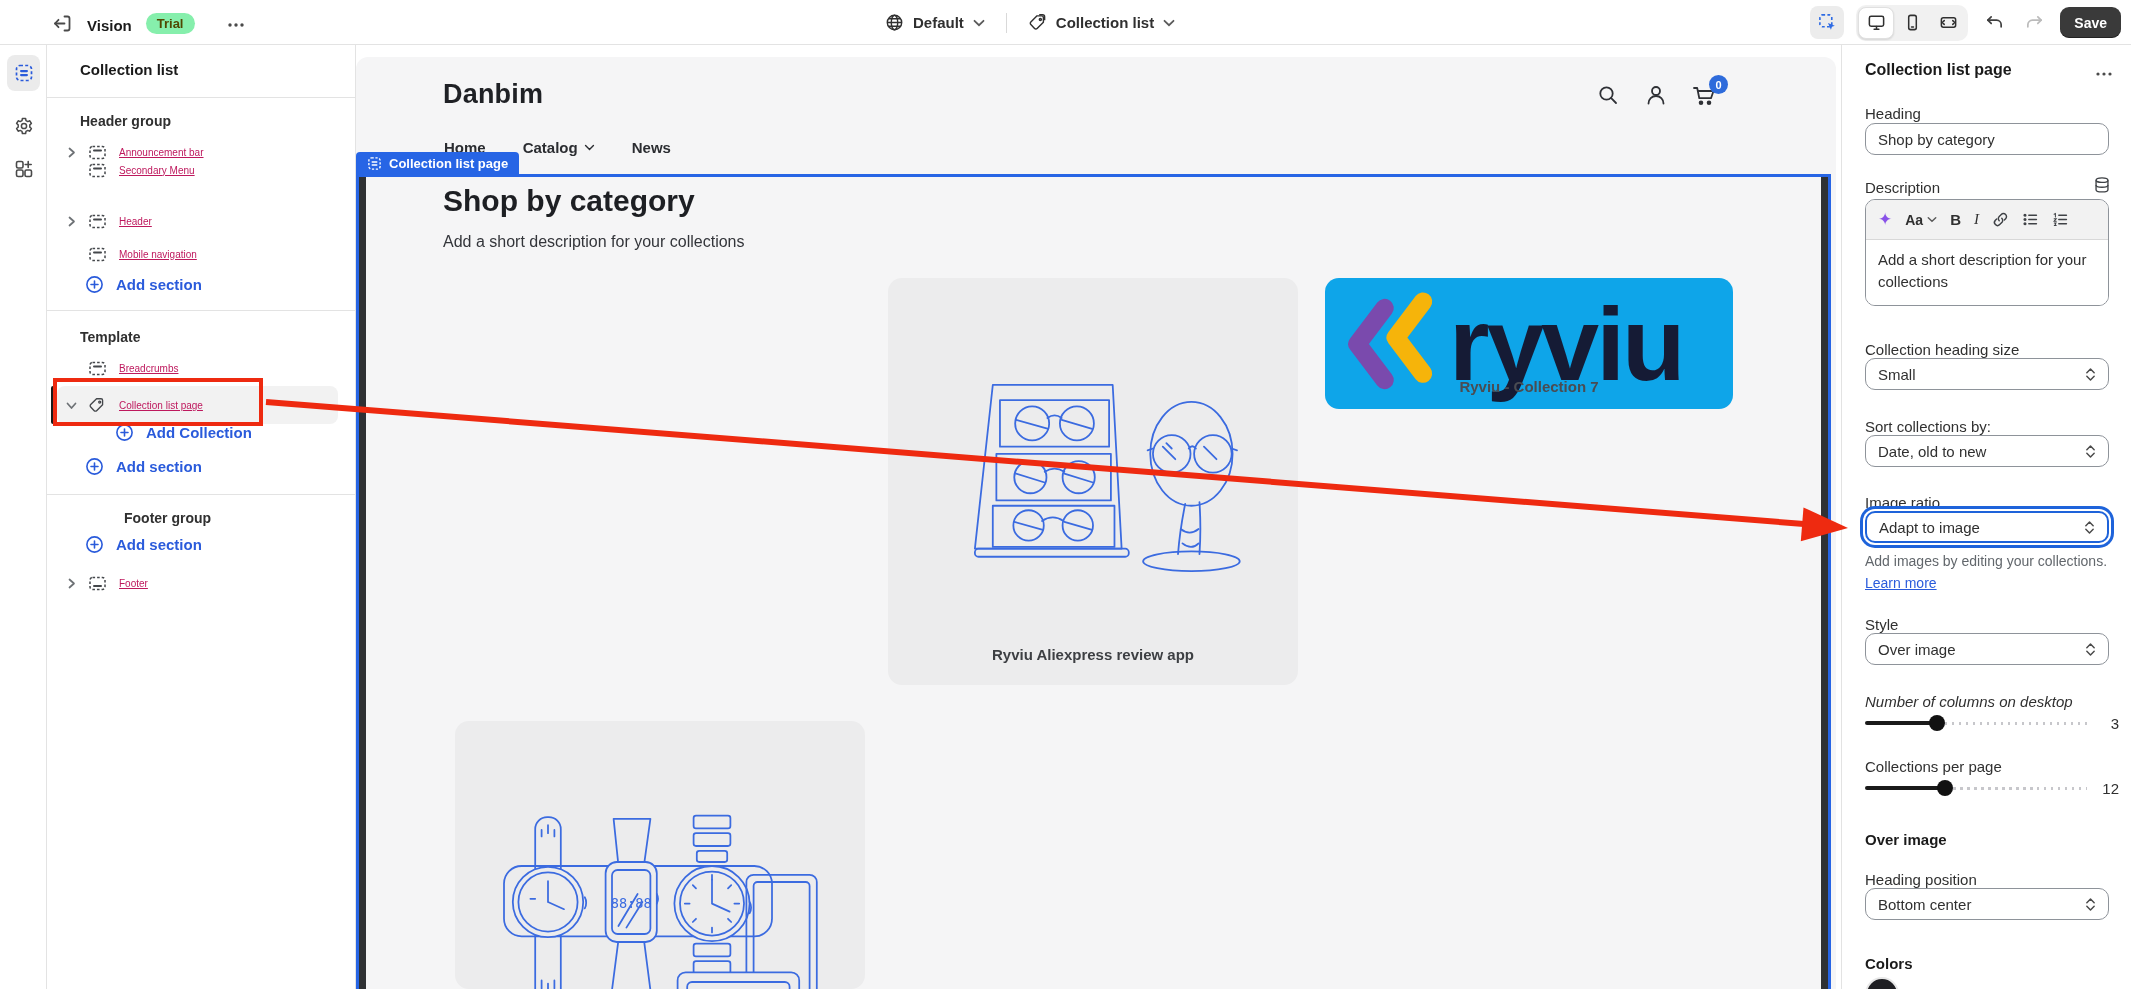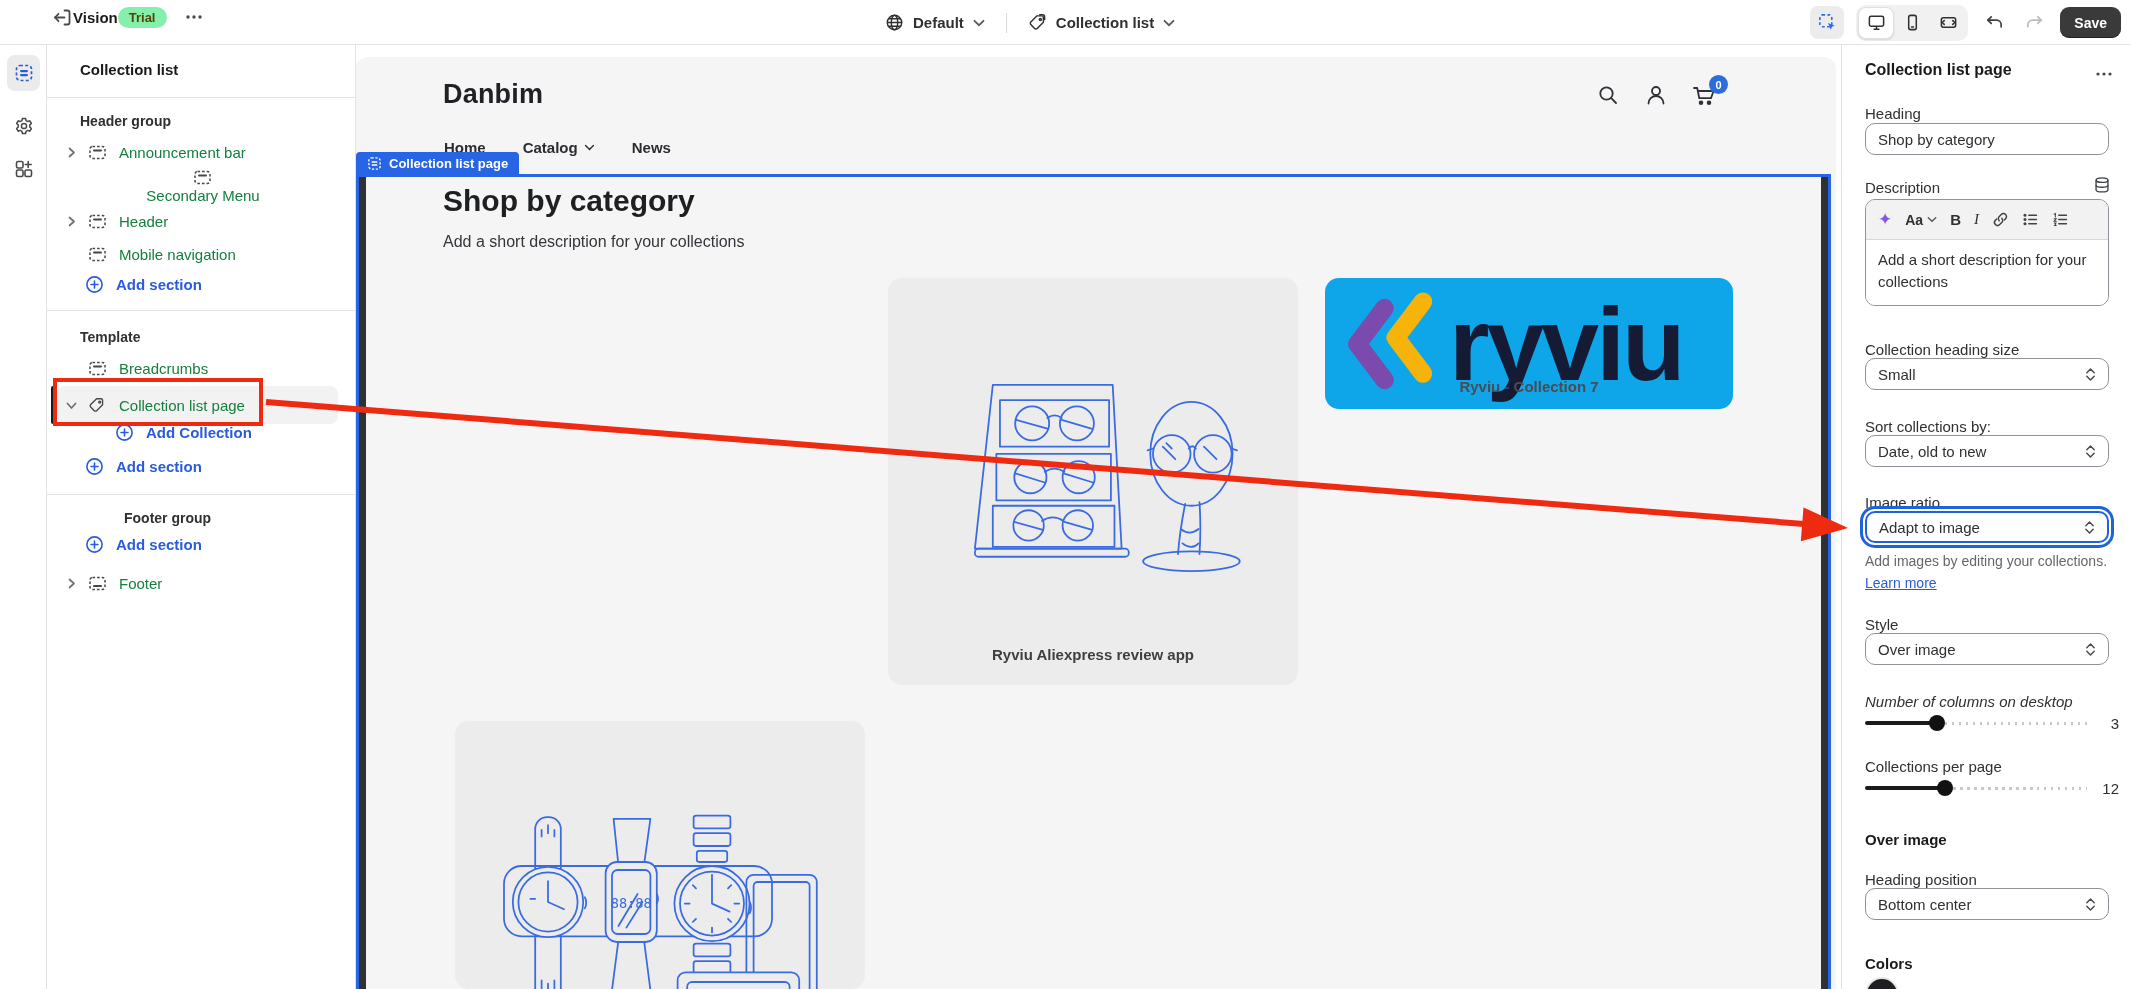--- a/index.html
+++ b/index.html
@@ -4,21 +4,21 @@
 <style>
   * { margin:0; padding:0; box-sizing:border-box; }
   html,body { background:#fff; }
   .app {
     position:relative; width:2131px; height:989px; overflow:hidden;
     font-family:"Liberation Sans", sans-serif; color:#303030; background:#fff;
   }
 
   
   .topbar { position:absolute; left:0; top:0; width:2131px; height:45px; background:#fff; border-bottom:1px solid #e3e3e3; z-index:20; }
-  .tb-left { position:absolute; left:52px; top:0; height:34px; display:flex; align-items:center; }
+  .tb-left { position:absolute; left:52px; top:0; height:34px; display:flex; align-items:flex-end; gap:14px; }
   .app-name { font-size:15px; font-weight:bold; color:#1a1a1a; }
   .trial { background:#86efac; color:#4f4700; font-size:13px; font-weight:bold; padding:3px 11px; border-radius:12px; }
   .tb-center { position:absolute; left:885px; top:0; height:45px; display:flex; align-items:center; gap:9px; font-size:15px; font-weight:600; color:#303030; }
   .tb-divider { width:1px; height:20px; background:#d9d9d9; margin:0 12px; }
   .tb-right { position:absolute; right:10px; top:0; height:45px; display:flex; align-items:center; gap:12px; }
   .sel-btn { width:34px; height:33px; border-radius:8px; background:#ececec; display:flex; align-items:center; justify-content:center; }
   .seg { display:flex; background:#f1f1f1; border-radius:10px; padding:2px; }
   .seg-item { width:36px; height:32px; display:flex; align-items:center; justify-content:center; border-radius:8px; }
   .seg-item.active { background:#fff; border:1px solid #e0e0e0; box-shadow:0 1px 2px rgba(0,0,0,.12); }
   .hist-btn { width:28px; height:28px; display:flex; align-items:center; justify-content:center; }
@@ -27,21 +27,21 @@
   
   .rail { position:absolute; left:0; top:45px; width:47px; height:944px; background:#fff; border-right:1px solid #e3e3e3; z-index:10; }
   .rail-btn { position:absolute; left:7px; width:33px; height:36px; border-radius:8px; display:flex; align-items:center; justify-content:center; }
   .rail-btn.active { background:#ebebeb; }
 
   
   .sidebar { position:absolute; left:47px; top:45px; width:309px; height:944px; background:#fff; border-right:1px solid #e3e3e3; z-index:10; }
   .sb-title { position:absolute; left:33px; top:16px; font-size:15px; font-weight:bold; color:#1a1a1a; }
   .sb-div { position:absolute; left:0; width:309px; height:1px; background:#e3e3e3; }
   .sb-group { position:absolute; left:33px; font-size:14px; font-weight:bold; color:#303030; }
-  .srow { position:absolute; left:10px; width:280px; height:34px; display:flex; align-items:center; font-size:15px; color:#15803d; border-radius:8px; }
+  .srow { position:absolute; left:10px; width:280px; height:34px; display:flex; align-items:center; font-size:10px; color:#be185d; border-radius:8px;text-decoration:underline; }
   .srow .chev { width:13px; margin-left:8px; display:flex; }
   .srow .nochev { width:13px; margin-left:8px; }
   .srow .ric { width:19px; margin-left:10px; display:flex; }
   .srow .rlab { margin-left:12px; white-space:nowrap; }
   .srow.selected { background:#f2f2f2; width:281px; height:38px; }
   .addrow { position:absolute; display:flex; align-items:center; gap:12px; color:#2a5bdb; font-size:15px; font-weight:600; }
   .indicator { position:absolute; left:4px; width:4px; height:38px; background:#1a1a1a; border-radius:2px; }
 
   
   .preview { position:absolute; left:356px; top:57px; width:1480px; height:932px; background:#f5f5f6; border-radius:12px 12px 0 0; overflow:hidden; }
@@ -223,21 +223,21 @@
           </svg>
         </span>
       <span class="ric">
           <svg width="19" height="19" viewBox="0 0 19 19" fill="none">
             <rect x="2" y="3.5" width="15" height="12" rx="2.5" stroke="#44474b" stroke-width="1.5" stroke-dasharray="2.6 2"></rect>
             <rect x="5" y="6.5" width="9" height="2" rx="1" fill="#44474b"></rect>
           </svg>
         </span>
       <span class="rlab">Announcement bar</span>
     </div>
-    <div class="srow" style="top:123px;flex-direction:column;">
+    <div class="srow" style="top:108px;">
       <span class="nochev"></span>
       <span class="ric">
           <svg width="19" height="19" viewBox="0 0 19 19" fill="none">
             <rect x="2" y="3.5" width="15" height="12" rx="2.5" stroke="#44474b" stroke-width="1.5" stroke-dasharray="2.6 2"></rect>
             <rect x="5" y="6.5" width="9" height="2" rx="1" fill="#44474b"></rect>
           </svg>
         </span>
       <span class="rlab">Secondary Menu</span>
     </div>
     <div class="srow" style="top:159px;">

